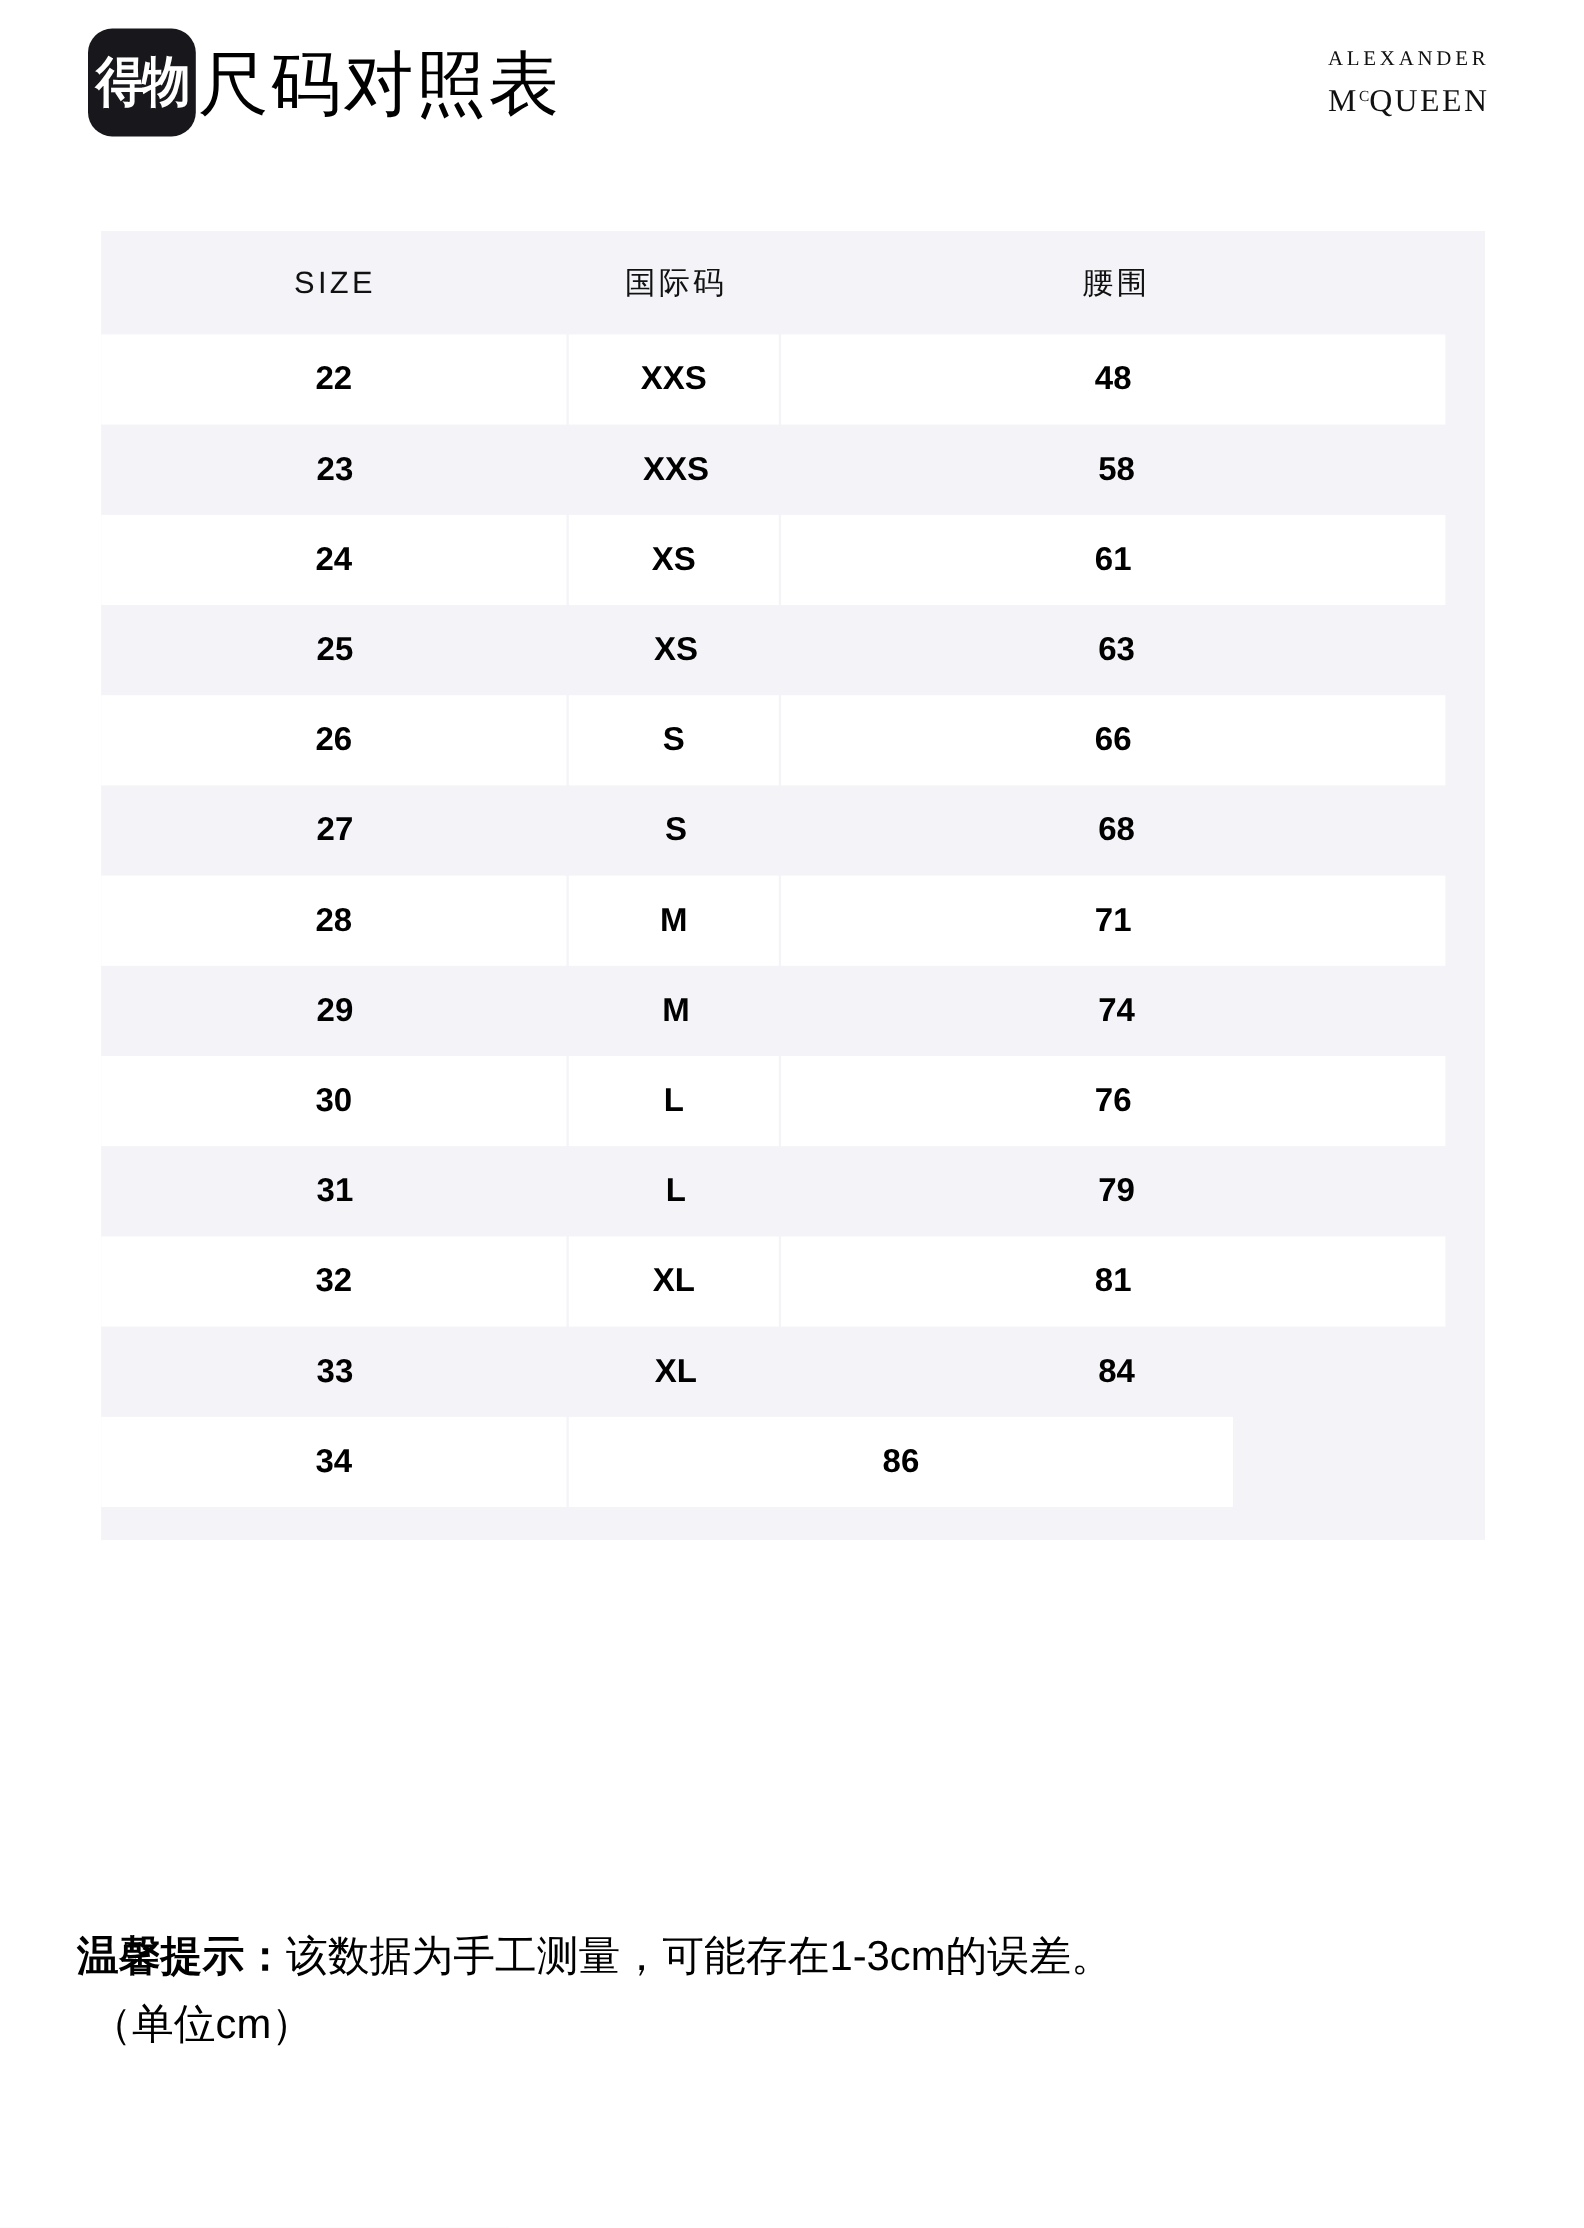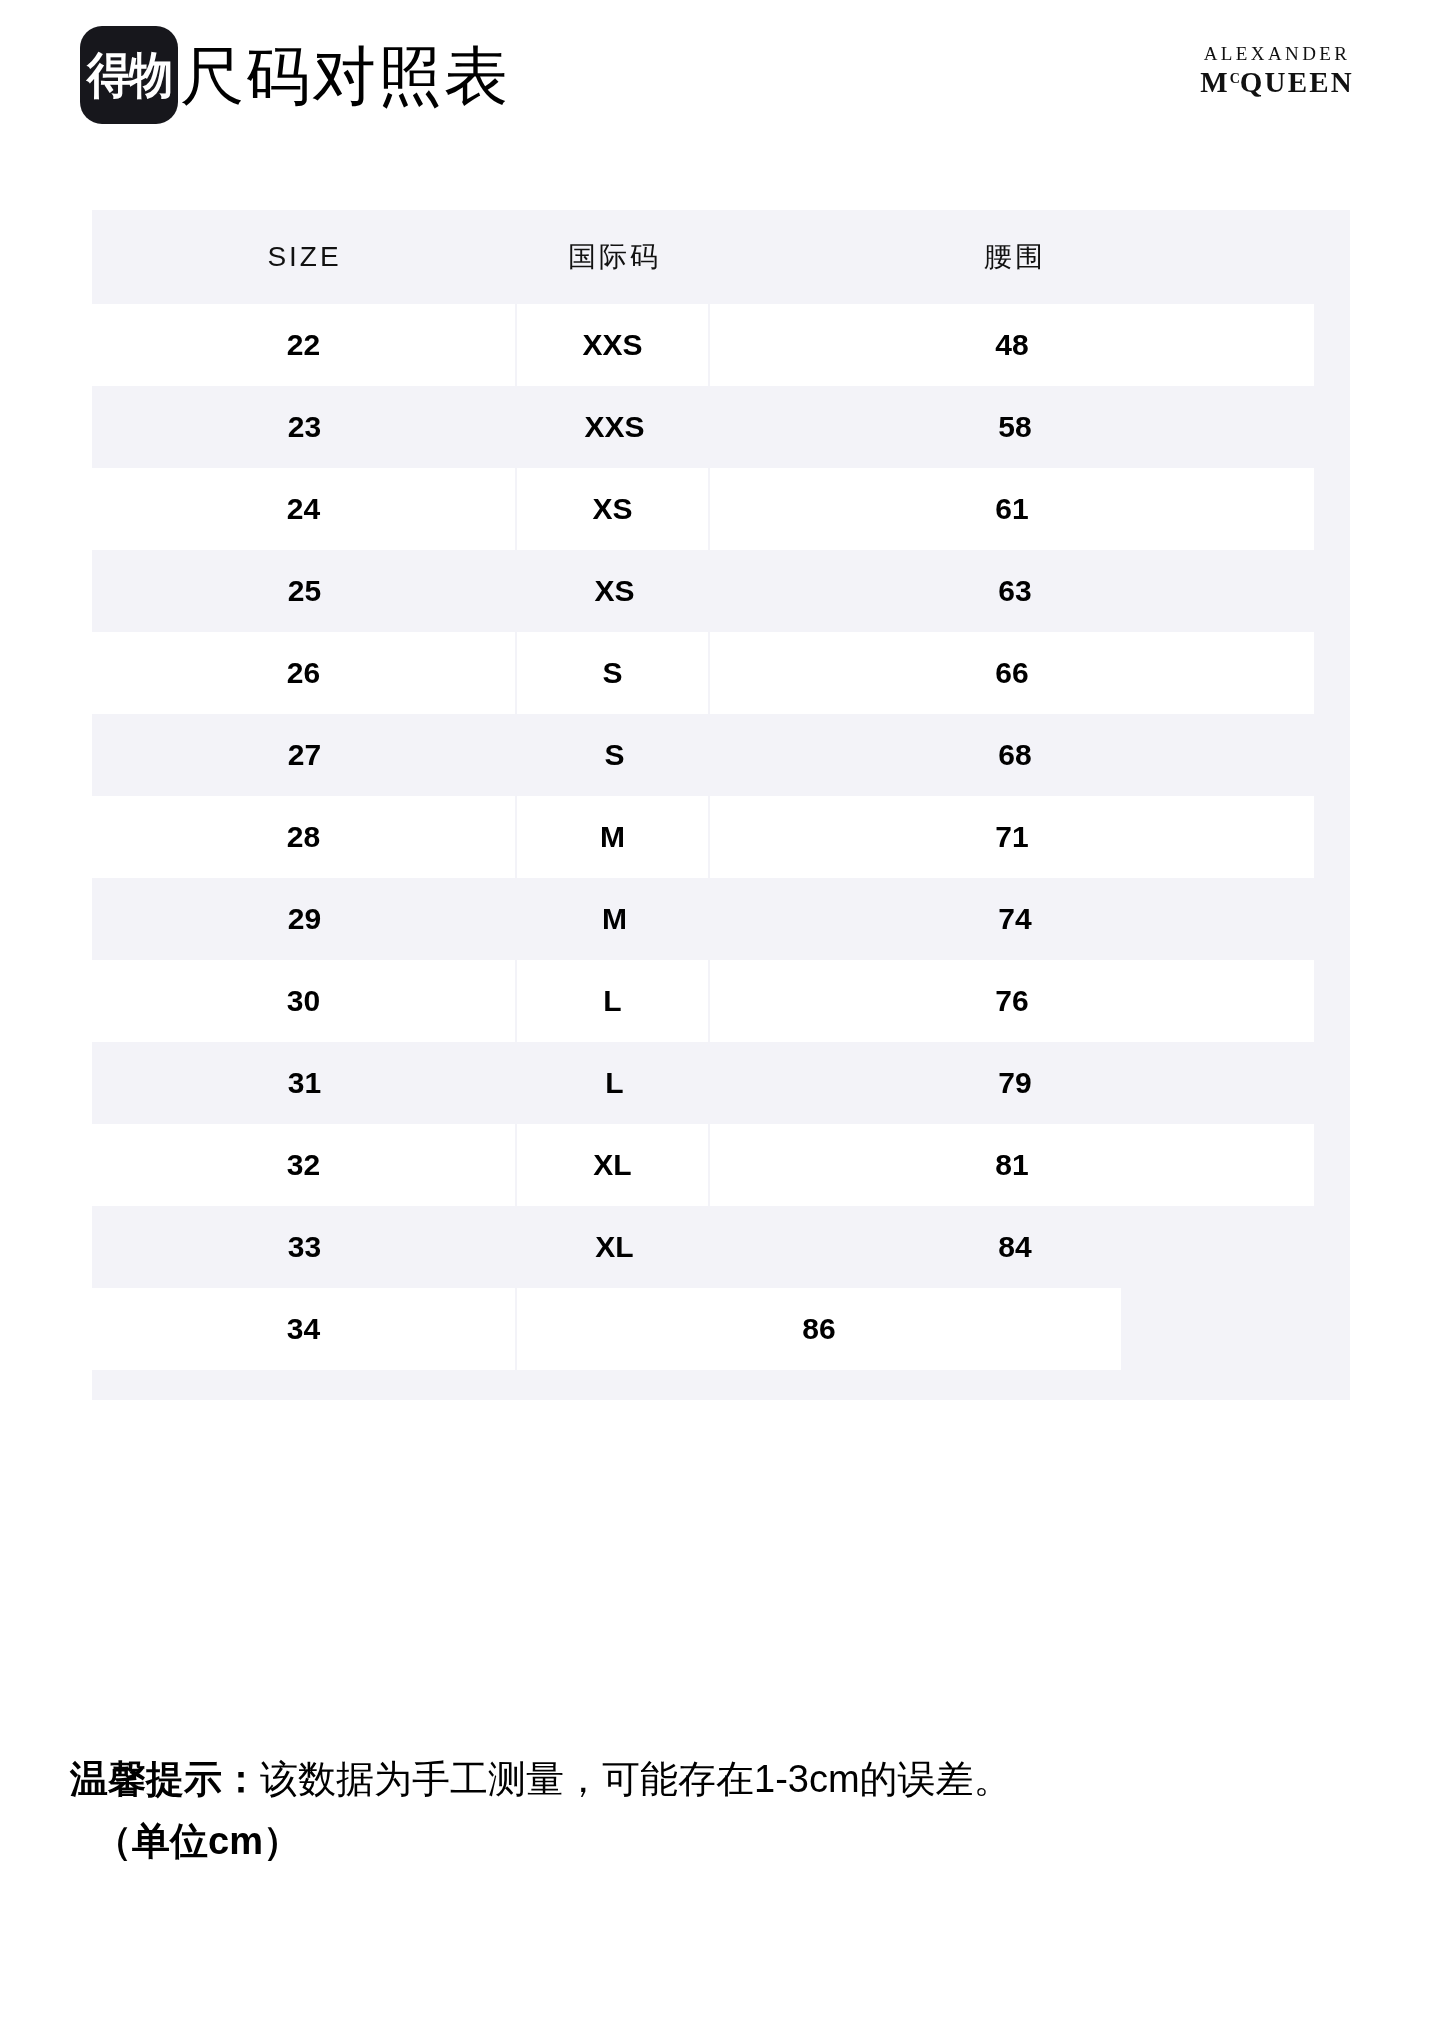--- a/index.html
+++ b/index.html
@@ -69,23 +69,23 @@
   }
   .maison-line1 {
     font-size: 19px;
     letter-spacing: 3.4px;
     font-weight: 400;
     display: block;
   }
   .maison-line2 {
     font-size: 29px;
     letter-spacing: 2.2px;
-    font-weight: 700;
+    font-weight: 400;
     display: block;
-    margin-top: 5px;
+    margin-top: 15px;
     white-space: nowrap;
   }
   .maison-sup {
     font-size: 14px;
     vertical-align: 9px;
     letter-spacing: 0;
   }
 
   
   .table-wrap {
@@ -145,22 +145,22 @@
     width: 1320px;
     font-size: 38px;
     line-height: 62px;
     color: #000000;
     letter-spacing: 0px;
   }
   .note-strong { font-weight: 700; }
   .note-body { font-weight: 400; }
   .note-line2 {
     display: block;
-    margin-left: 24px;
-    font-weight: 700;
+    margin-left: 12px;
+    font-weight: 400;
   }
 </style>
 </head>
 <body>
 
 <div class="header">
 
   <div class="brand-badge">
     <span class="brand-badge-text">得物</span>
   </div>

